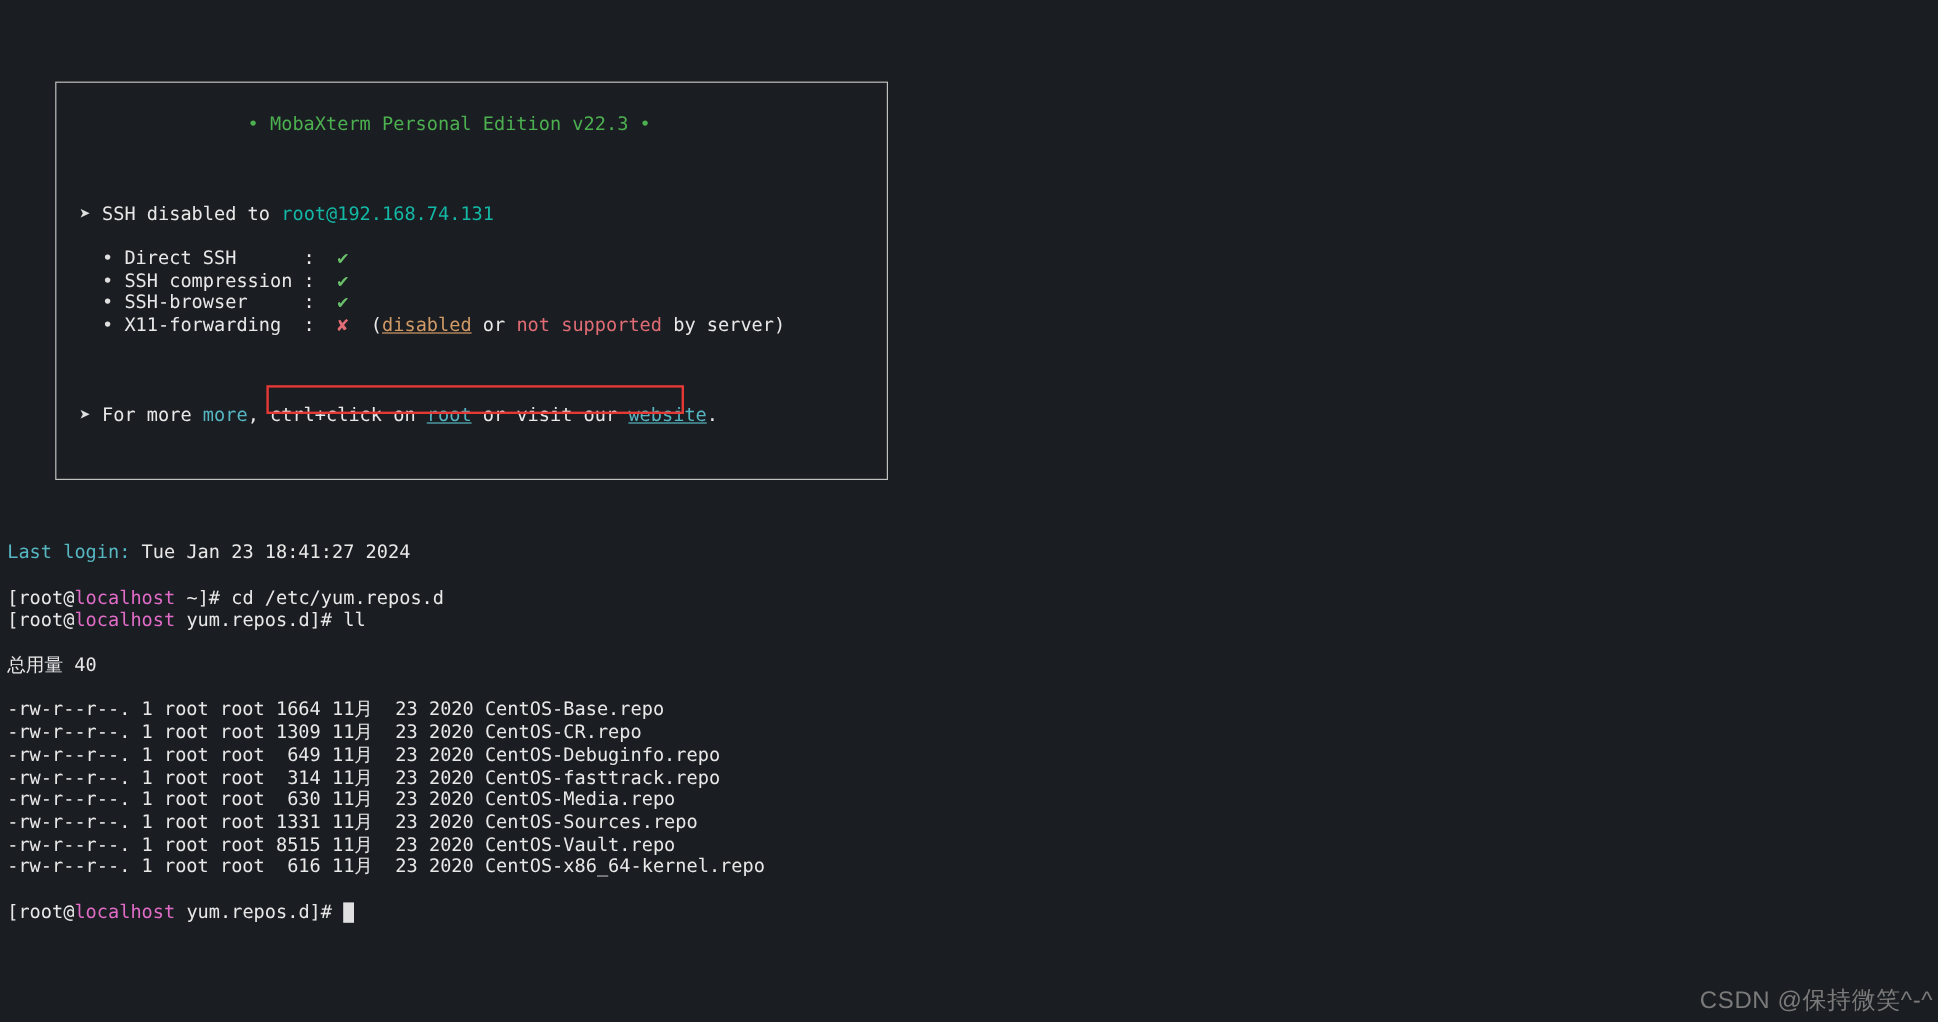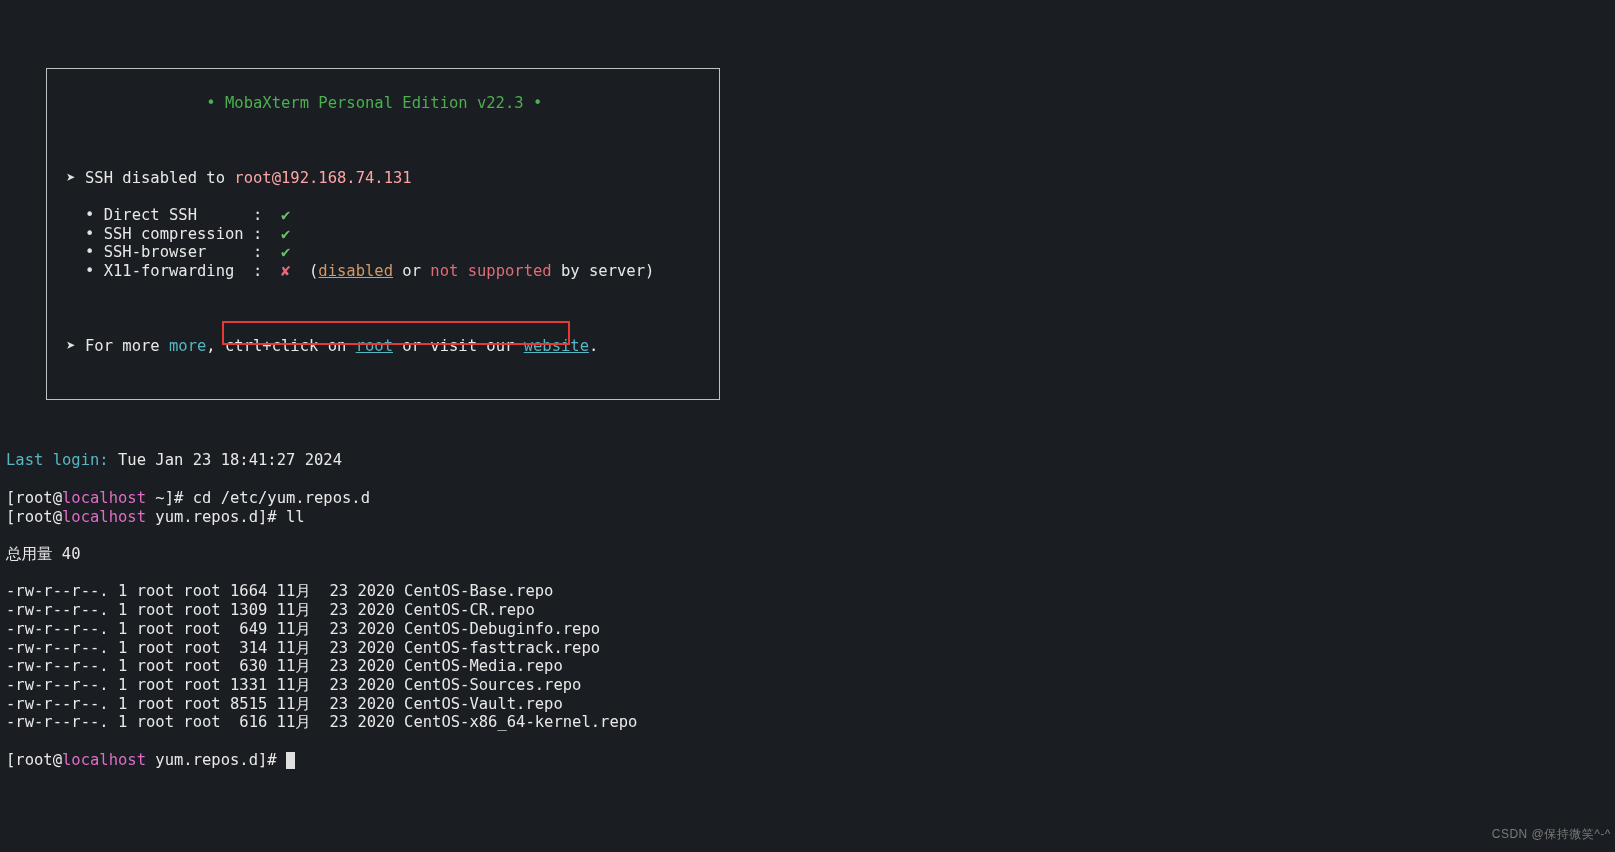--- a/index.html
+++ b/index.html
@@ -14,28 +14,28 @@
     line-height: 18.7px;
     overflow: hidden;
     position: relative;
   }
   .term {
     padding: 2px 6px;
     white-space: pre;
   }
   .banner-box {
     border: 1px solid #c0c0c0;
-    padding: 6px 2px 6px 10px;
+    padding: 6px 22px 6px 10px;
     margin: 10px 0 14px 40px;
     width: 660px;
   }
   .green { color: #4caf50; }
   .dim-green { color: #6abf6a; }
   .yellow { color: #d6c46a; }
-  .purple { color: #fca5a5; }
+  .purple { color: #14b8a6; }
   .cyan { color: #56b6c2; text-decoration: underline; }
   .cyan-nou { color: #56b6c2; }
   .red { color: #e06c75; }
   .orange { color: #d19a66; text-decoration: underline; }
   .pink { color: #e06cc7; }
   .white { color: #e8e8e8; }
   .blue { color: #56b6c2; }
   .bullet { color: #e0e0e0; }
   .tri { color: #e0e0e0; }
 
@@ -52,21 +52,21 @@
     border: 2px solid #e53935;
     pointer-events: none;
   }
 
   .watermark {
     position: absolute;
     right: 4px;
     bottom: 8px;
     color: #7a7a7a;
     font-family: Arial, sans-serif;
-    font-size: 12px;
+    font-size: 20px;
     letter-spacing: 0.5px;
   }
 </style>
 </head>
 <body>
 
 <div class="term">
 
   <div class="banner-box">
 <div style="text-align:left;">                <span class="green">•</span> <span class="green">MobaXterm Personal Edition v22.3</span> <span class="green">•</span></div>

